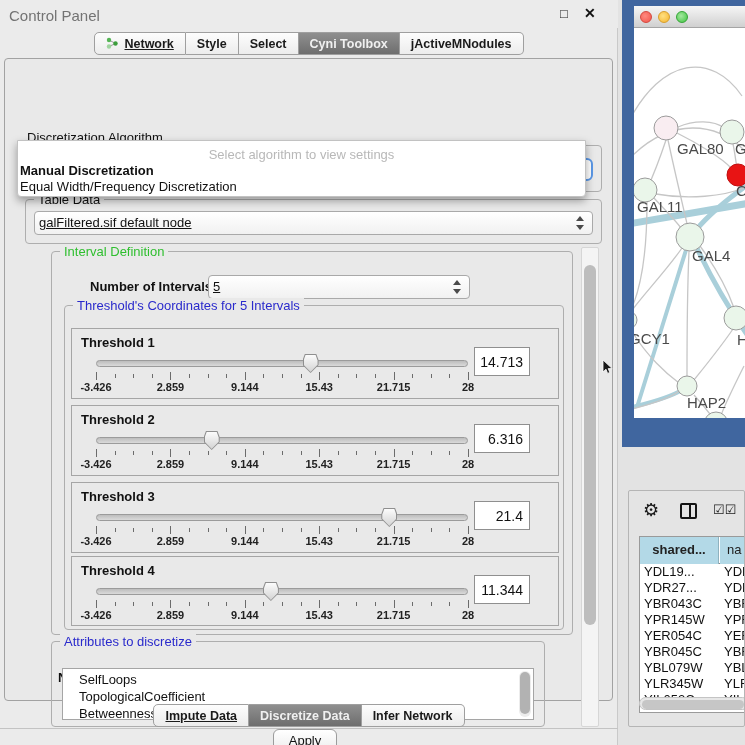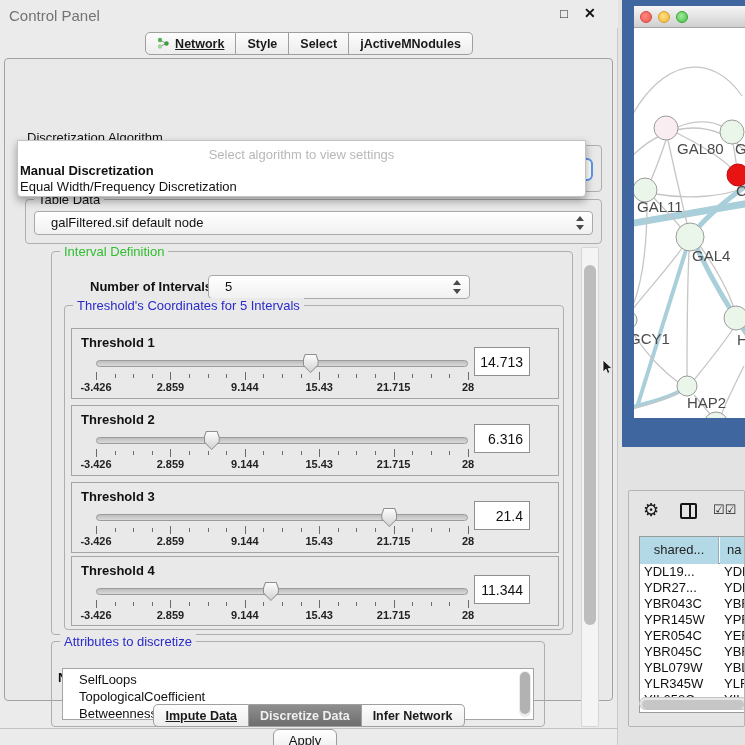--- a/index.html
+++ b/index.html
@@ -35,21 +35,21 @@
   .algo-group { left:16px; top:86px; width:581px; height:47px; z-index:1; }
   .algo-label { position:absolute; left:22px; top:71px; font-size:13px; color:#111; z-index:1; }
   .combo-fragment { position:absolute; left:460px; top:99px; width:128px; height:23px; background:#fff; border:2px solid #5a97e6; border-radius:6px; z-index:5; }
   .popup { position:absolute; left:12px; top:81px; width:569px; height:57px; background:#fff; border:1px solid #c2c2c2; border-radius:0 0 4px 4px; box-shadow:0 4px 9px rgba(0,0,0,.35); z-index:10; }
   .popup-hint { position:absolute; top:6px; left:0; width:100%; text-align:center; color:#b8b8b8; font-size:13px; }
   .popup-opt { position:absolute; left:2px; font-size:13px; color:#111; white-space:nowrap; }
   .popup-opt.bold { font-weight:bold; }
 
   
   .combo { position:absolute; background:linear-gradient(#ffffff,#f1f1f1); border:1px solid #a9a9a9; border-radius:4px; font-size:13px; color:#111; }
-  .combo .ctext { position:absolute; left:16px; top:3px; white-space:nowrap; }
+  .combo .ctext { position:absolute; left:4px; top:3px; white-space:nowrap;text-decoration:underline; }
   .stepper { position:absolute; right:7px; top:4px; width:9px; height:15px; }
   .stepper::before { content:""; position:absolute; top:0; left:0; border-left:4.5px solid transparent; border-right:4.5px solid transparent; border-bottom:5px solid #4a4a4a; }
   .stepper::after { content:""; position:absolute; bottom:1px; left:0; border-left:4.5px solid transparent; border-right:4.5px solid transparent; border-top:5px solid #4a4a4a; }
 
   .tabledata-group { left:20px; top:140px; width:577px; height:45px; }
   .tabledata-combo { left:8px; top:11px; width:559px; height:24px; }
 
   .interval-group { left:46px; top:192px; width:522px; height:384px; }
   .numints-label { position:absolute; left:38px; top:27px; font-size:13px; font-weight:bold; color:#111; }
   .numints-combo { left:156px; top:23px; width:262px; height:24px; }
@@ -96,21 +96,21 @@
 
   .tp-body { position:absolute; left:628px; top:490px; width:117px; height:237px; background:#e4e4e4; border:1px solid #b5b5b5; border-radius:2px; overflow:hidden; }
   .gear-icon { position:absolute; left:14px; top:8px; font-size:18px; color:#1a1a1a; }
   .split-icon { position:absolute; left:51px; top:12px; width:17px; height:16px; border:2px solid #141414; border-radius:2px; }
   .split-icon::after { content:""; position:absolute; left:50%; top:0; bottom:0; width:2px; background:#141414; }
   .checks-icon { position:absolute; left:84px; top:11px; font-size:13px; color:#1a1a1a; letter-spacing:0; }
 
   .node-table { position:absolute; left:10px; top:45px; width:110px; height:177px; background:#fff; border:1px solid #9a9a9a; overflow:hidden; }
   .nt-header { position:absolute; left:0; top:0; width:200px; height:27px; border-bottom:1px solid #8a8a8a; }
   .nt-hcell { position:absolute; top:0; height:27px; background:#b3d9e7; font-size:13px; color:#222; line-height:26px; }
-  .nt-hcell.c1 { left:0; width:79px; text-align:center; border-right:1px solid #8fb2bf; }
+  .nt-hcell.c1 { left:0; width:79px; text-align:center; border-right:1px solid #8fb2bf;font-weight:bold; }
   .nt-hcell.c2 { left:80px; width:120px; padding-left:7px; }
   .nt-rows { position:absolute; left:0; top:27px; width:200px; }
   .trow { position:absolute; left:0; width:200px; height:16px; }
   .tcell { position:absolute; top:0; font-size:13px; color:#111; white-space:nowrap; }
   .tcell.c1 { left:4px; width:74px; }
   .tcell.c2 { left:84px; }
   .nt-hscroll { position:absolute; left:10px; top:206px; width:110px; height:13px; background:#e7e7e7; border:1px solid #c4c4c4; border-radius:7px; }
   .nt-hthumb { position:absolute; left:2px; top:1.5px; width:102px; height:9px; background:#c6c6c6; border-radius:5px; }
 
   .cursor { position:absolute; left:602px; top:360px; z-index:30; }
@@ -135,20 +135,23 @@
     <circle cx="3" cy="9.5" r="2.2" fill="#9fd49f"></circle>
     <circle cx="9.5" cy="6.5" r="2.2" fill="#3c9e3c"></circle>
   </svg>
           <span>Network</span>
         </div>
         <div class="seg">
           <span>Style</span>
         </div>
         <div class="seg">
           <span>Select</span>
+        </div>
+        <div class="seg sel">
+          <span>Cyni Toolbox</span>
         </div>
         <div class="seg">
           <span>jActiveMNodules</span>
         </div>
       </div>
 
     <div class="main-panel">
 
       <div class="group algo-group"></div>
       <div class="algo-label">Discretization Algorithm</div>

